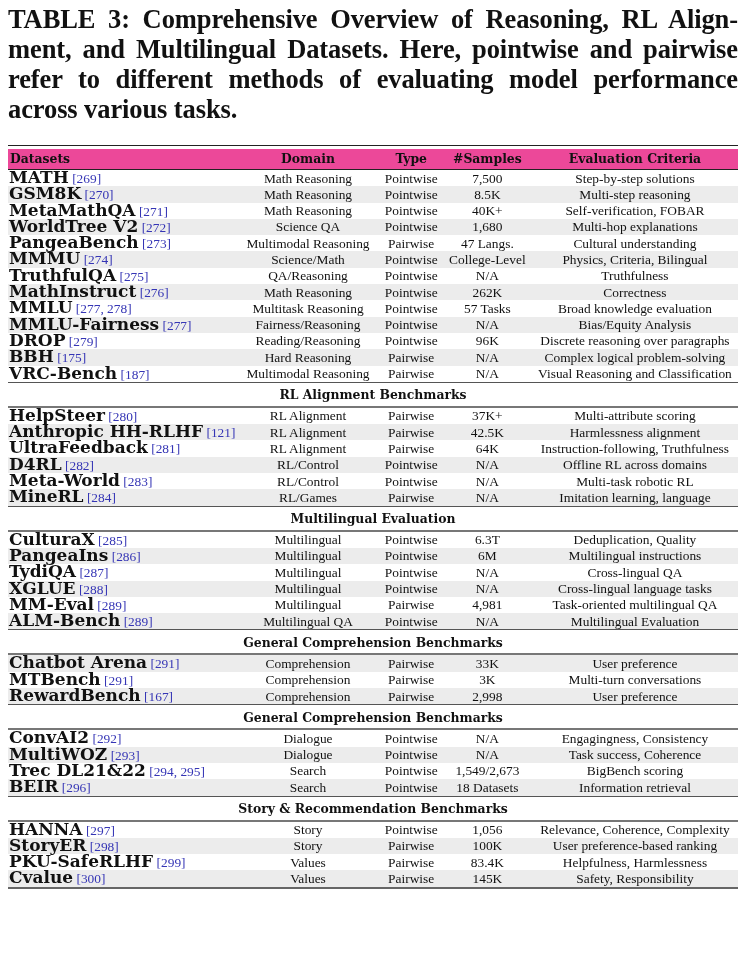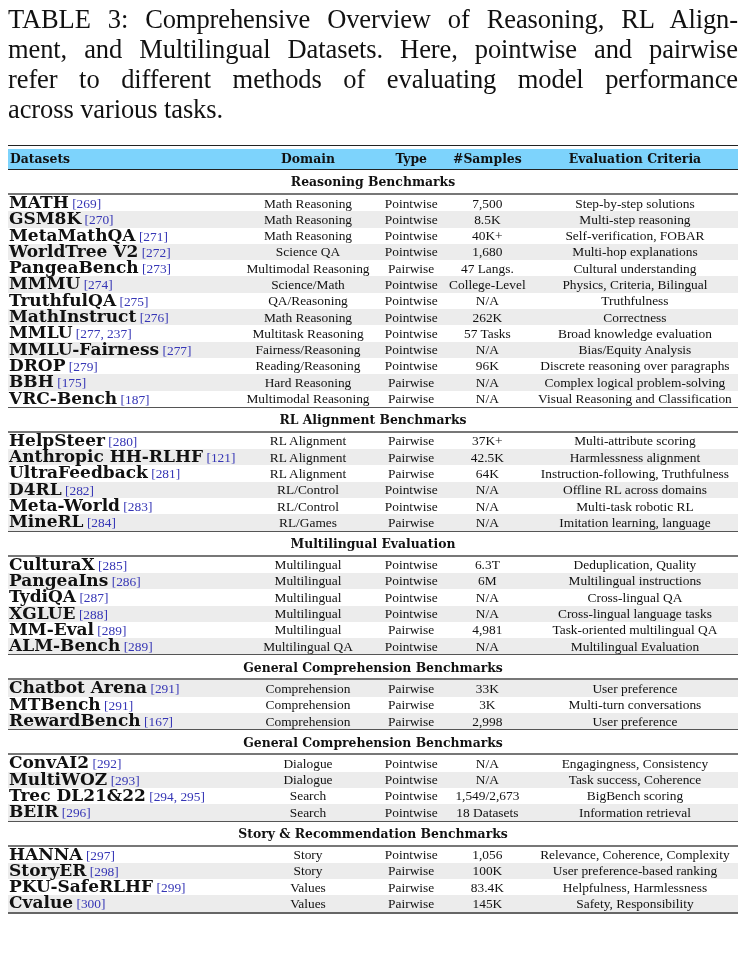--- a/index.html
+++ b/index.html
@@ -1,23 +1,23 @@
 <!DOCTYPE html>
 <html><head>
 <meta charset="utf-8">
 <style>
   html, body { margin:0; padding:0; background:#ffffff; }
   body { width:749px; height:960px; overflow:hidden; position:relative; font-family:"DejaVu Serif", "Liberation Serif", serif; color:#111; }
   .caption { position:absolute; left:8px; top:4px; width:730px; font-family:"Liberation Serif", "DejaVu Serif", serif; font-size:26.5px; line-height:30px; text-align:justify; letter-spacing:-0.1px; color:#111; }
-  .caption .line { display:block; text-align:justify; text-align-last:justify; white-space:nowrap; }
+  .caption .line { display:block; text-align:justify; text-align-last:justify; white-space:nowrap;font-weight:bold; }
   .caption .line.last { text-align-last:left; }
   table.t { position:absolute; left:8px; top:145px; width:730px; border-collapse:collapse; font-family:"Liberation Serif", "DejaVu Serif", serif; font-size:13.4px; line-height:15.3px; }
   table.t td, table.t th { padding:0 1px; white-space:nowrap; }
   .rule-top { border-top:1.6px solid #222; }
-  .hdr th { background:#7dd3fc; font-weight:bold; font-family:"DejaVu Serif", serif; font-size:12.4px; height:20px; }
+  .hdr th { background:#ec4899; font-weight:bold; font-family:"DejaVu Serif", serif; font-size:12.4px; height:20px; }
   .hdr th.c-ds { text-align:left; padding-left:2px; }
   .rule-mid { border-bottom:1.3px solid #222; }
   tr.sec td { font-weight:bold; font-family:"DejaVu Serif", serif; font-size:12.4px; text-align:center; height:22px; border-top:1.6px solid #555; border-bottom:2.5px solid #777; padding-top:1px; }
   tr.sec.first td { border-top:none; }
   tr.row td { height:15.3px; }
   tr.row.alt td { background:#ececec; }
   td.c-ds { text-align:left; padding-left:2px; }
   td.c-ds .name { font-family:"DejaVu Serif", serif; font-weight:bold; font-size:17px; }
   td.c-ds .ref { color:#3535b5; }
   td.c-dom, td.c-type, td.c-n, td.c-eval { text-align:center; }
@@ -48,23 +48,20 @@
       </tr>
     <tr class="hdr rule-mid">
       <th class="c-ds">Datasets</th>
       <th>Domain</th>
       <th>Type</th>
       <th>#Samples</th>
       <th>Evaluation Criteria</th>
     </tr>
   </thead>
   <tbody id="tbody">
-      <tr class="sec first">
-        <td colspan="5">Reasoning Benchmarks</td>
-      </tr>
       <tr class="row">
         <td class="c-ds"><span class="name">MATH</span> <span class="ref">[269]</span></td>
         <td class="c-dom">Math Reasoning</td>
         <td class="c-type">Pointwise</td>
         <td class="c-n">7,500</td>
         <td class="c-eval">Step-by-step solutions</td>
       </tr>
       <tr class="row alt">
         <td class="c-ds"><span class="name">GSM8K</span> <span class="ref">[270]</span></td>
         <td class="c-dom">Math Reasoning</td>
@@ -108,21 +105,21 @@
         <td class="c-eval">Truthfulness</td>
       </tr>
       <tr class="row alt">
         <td class="c-ds"><span class="name">MathInstruct</span> <span class="ref">[276]</span></td>
         <td class="c-dom">Math Reasoning</td>
         <td class="c-type">Pointwise</td>
         <td class="c-n">262K</td>
         <td class="c-eval">Correctness</td>
       </tr>
       <tr class="row">
-        <td class="c-ds"><span class="name">MMLU</span> <span class="ref">[277, 237]</span></td>
+        <td class="c-ds"><span class="name">MMLU</span> <span class="ref">[277, 278]</span></td>
         <td class="c-dom">Multitask Reasoning</td>
         <td class="c-type">Pointwise</td>
         <td class="c-n">57 Tasks</td>
         <td class="c-eval">Broad knowledge evaluation</td>
       </tr>
       <tr class="row alt">
         <td class="c-ds"><span class="name">MMLU-Fairness</span> <span class="ref">[277]</span></td>
         <td class="c-dom">Fairness/Reasoning</td>
         <td class="c-type">Pointwise</td>
         <td class="c-n">N/A</td>

